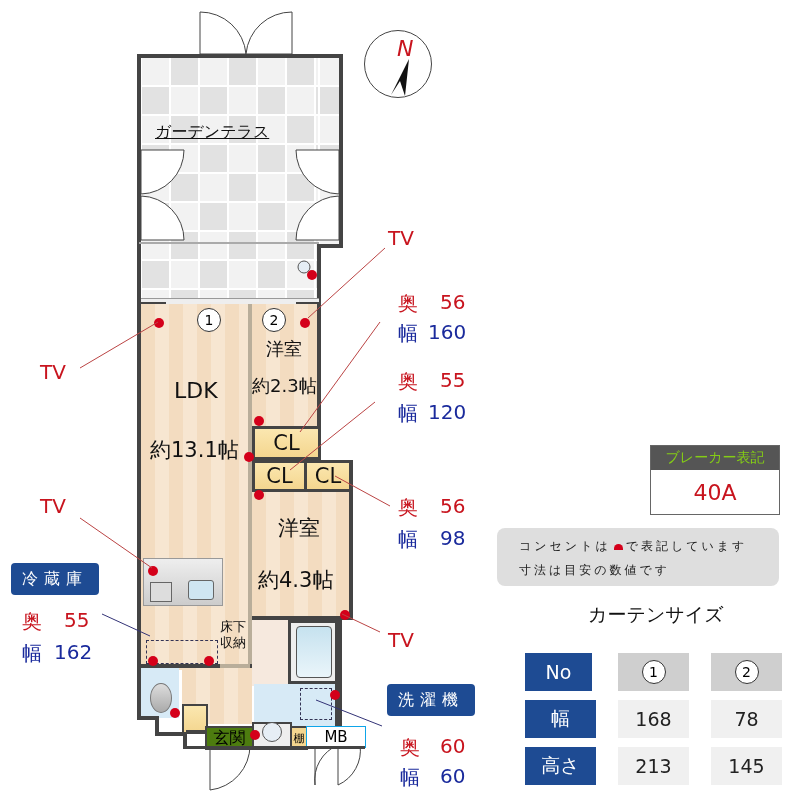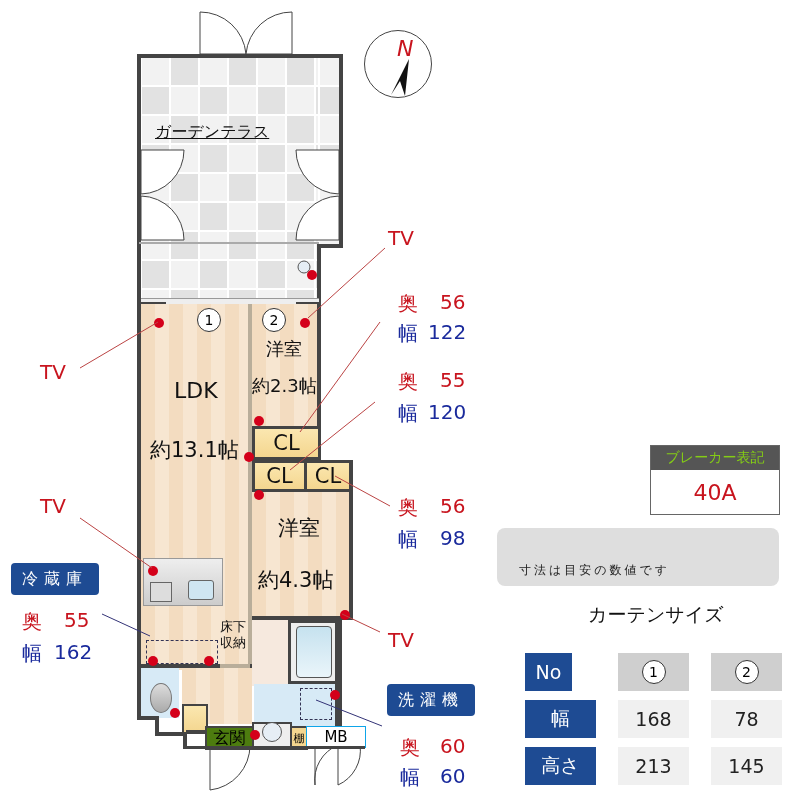--- a/index.html
+++ b/index.html
@@ -161,21 +161,21 @@
 
 <div class="ann red" style="left:40px;top:360px;">TV</div>
 <div class="ann red" style="left:40px;top:494px;">TV</div>
 <div class="ann red" style="left:388px;top:226px;">TV</div>
 <div class="ann red" style="left:388px;top:628px;">TV</div>
 
 <div>
   <span class="ann red" style="left:398px;top:290px;">奥</span>
   <span class="ann red" style="left:440px;top:290px;">56</span>
   <span class="ann navy" style="left:398px;top:320px;">幅</span>
-  <span class="ann navy" style="left:428px;top:320px;">122</span>
+  <span class="ann navy" style="left:428px;top:320px;">160</span>
 </div>
 <div>
   <span class="ann red" style="left:398px;top:368px;">奥</span>
   <span class="ann red" style="left:440px;top:368px;">55</span>
   <span class="ann navy" style="left:398px;top:400px;">幅</span>
   <span class="ann navy" style="left:428px;top:400px;">120</span>
 </div>
 <div>
   <span class="ann red" style="left:398px;top:494px;">奥</span>
   <span class="ann red" style="left:440px;top:494px;">56</span>
@@ -194,26 +194,29 @@
 <span class="ann red" style="left:440px;top:734px;">60</span>
 <span class="ann navy" style="left:400px;top:764px;">幅</span>
 <span class="ann navy" style="left:440px;top:764px;">60</span>
 
 <div class="abs" style="left:650px;top:445px;width:128px;height:68px;border:1px solid #666;">
   <div style="background:#555;color:#84cc16;font-size:14px;height:24px;display:flex;align-items:center;justify-content:center;">ブレーカー表記</div>
   <div class="red" style="font-size:22px;height:44px;display:flex;align-items:center;justify-content:center;">40A</div>
 </div>
 
 <div class="abs" style="left:497px;top:528px;width:282px;height:58px;background:#dedede;border-radius:8px;font-size:12px;letter-spacing:3px;color:#222;">
+  <div style="position:absolute;left:22px;top:10px;white-space:nowrap;">
+    <span>コンセントは</span><span style="display:inline-block;width:9px;height:6px;background:#d4001a;border-radius:5px 5px 0 0;margin:0 3px;"></span><span>で表記しています</span>
+  </div>
   <div style="position:absolute;left:22px;top:34px;white-space:nowrap;">寸法は目安の数値です</div>
 </div>
 
 <div class="abs" style="left:588px;top:602px;font-size:19px;color:#111;">カーテンサイズ</div>
 <div>
-  <div class="cell hdr" style="left:525px;top:653px;width:47px;height:38px;">No</div>
+  <div class="cell hdr" style="left:525px;top:653px;width:67px;height:38px;">No</div>
   <div class="cell gray" style="left:618px;top:653px;width:71px;height:38px;">
       <span class="circ" style="position:static;">1</span>
     </div>
   <div class="cell gray" style="left:711px;top:653px;width:71px;height:38px;">
       <span class="circ" style="position:static;">2</span>
     </div>
 
   <div class="cell hdr" style="left:525px;top:700px;width:71px;height:38px;">幅</div>
   <div class="cell light" style="left:618px;top:700px;width:71px;height:38px;">168</div>
   <div class="cell light" style="left:711px;top:700px;width:71px;height:38px;">78</div>

